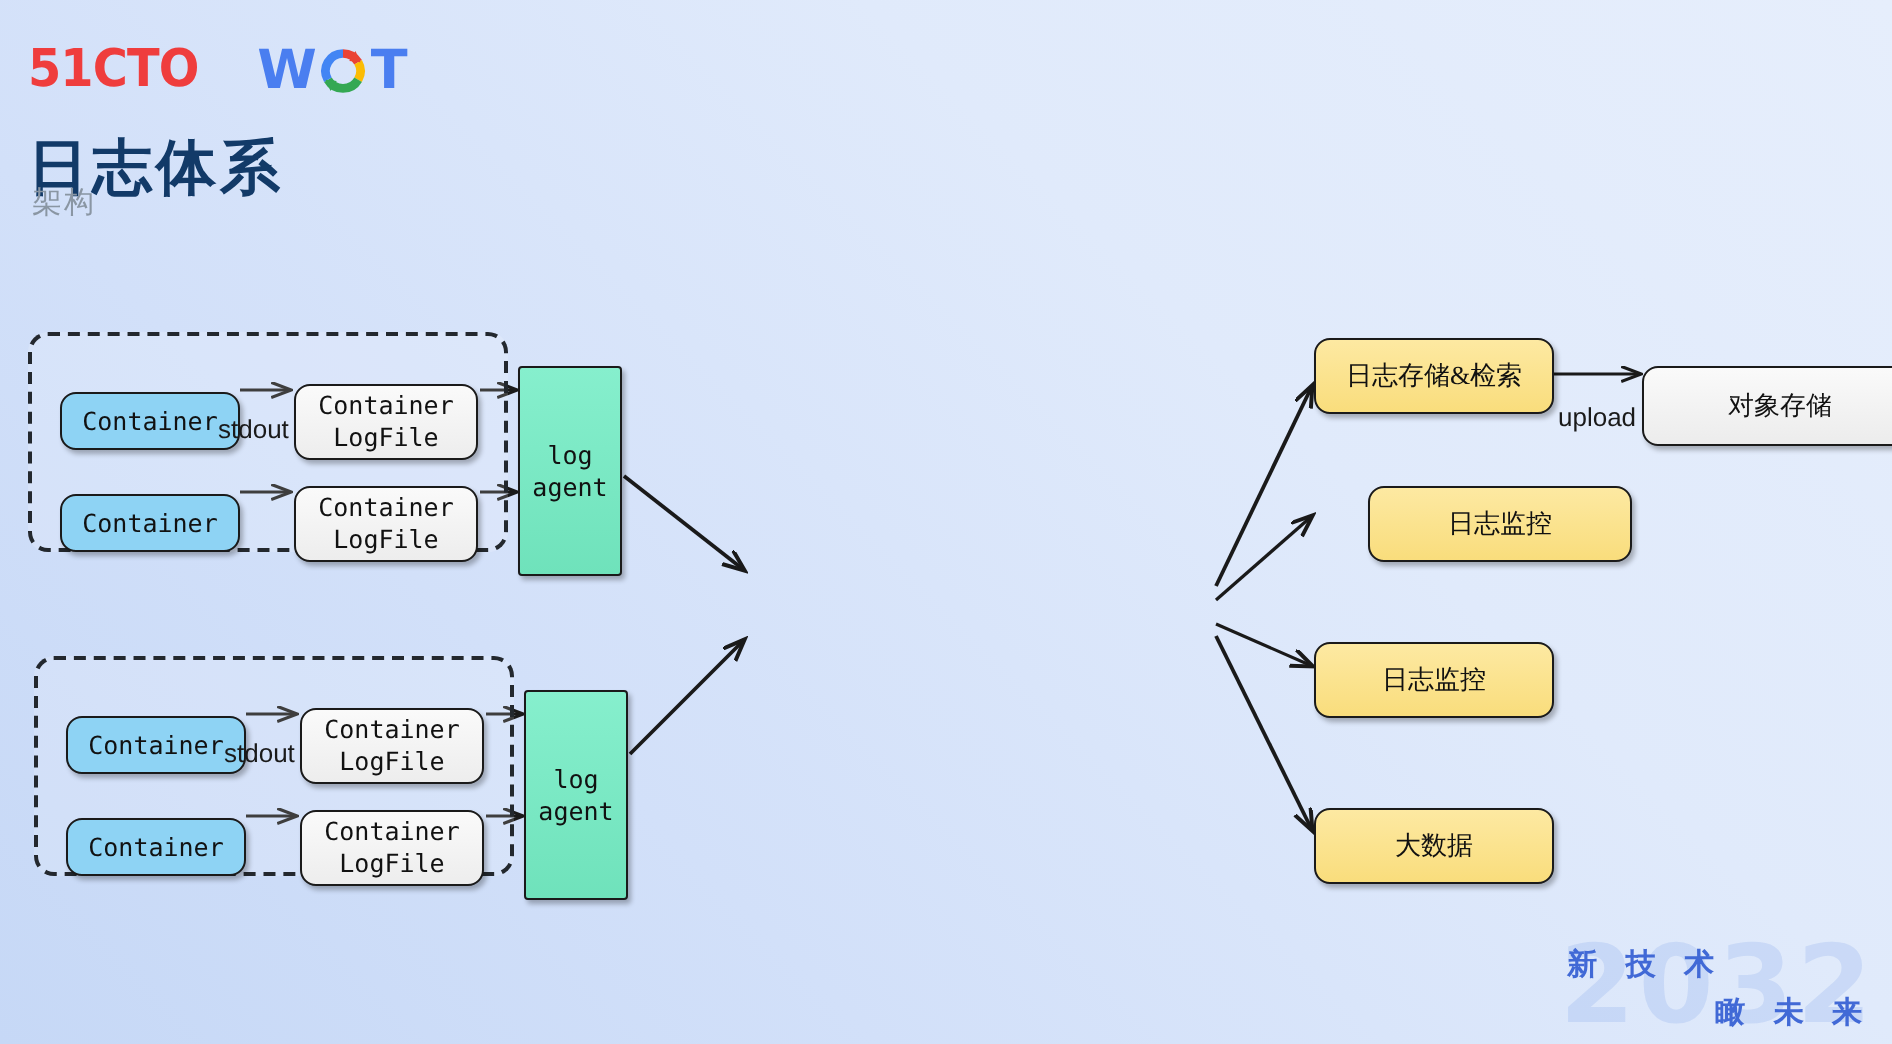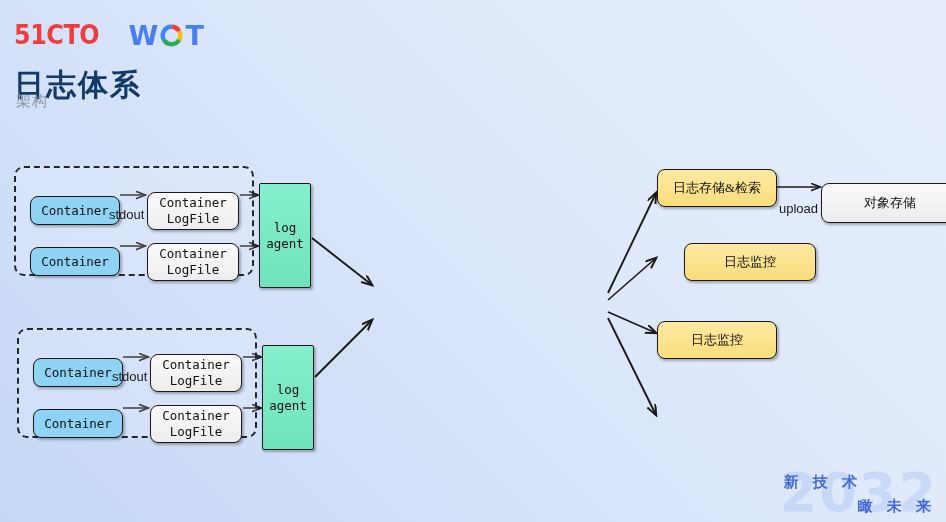--- a/index.html
+++ b/index.html
@@ -262,20 +262,21 @@
   <div class="node mono n-logfile" style="left:150px; top:390px; width:92px; height:38px; white-space:pre;">Container
 LogFile</div>
   <div class="node mono n-agent" style="left:262px; top:330px; width:52px; height:105px; white-space:pre;">log
 agent</div>
   <div class="edge-label" style="left:112px; top:369px;">stdout</div>
 
 
   <div class="node cn n-yellow" style="left:657px; top:169px; width:120px; height:38px;">日志存储&amp;检索</div>
   <div class="node cn n-yellow" style="left:684px; top:243px; width:132px; height:38px;">日志监控</div>
   <div class="node cn n-yellow" style="left:657px; top:321px; width:120px; height:38px;">日志监控</div>
+  <div class="node cn n-yellow" style="left:657px; top:404px; width:120px; height:38px;">大数据</div>
 
   <div class="node cn n-gray" style="left:821px; top:183px; width:138px; height:40px;">对象存储</div>
   <div class="edge-label" style="left:779px; top:201px;">upload</div>
 
   <div class="wm-year">2032</div>
   <div class="wm-line1">新 技 术</div>
   <div class="wm-line2">瞰 未 来</div>
 
 </div>
 

